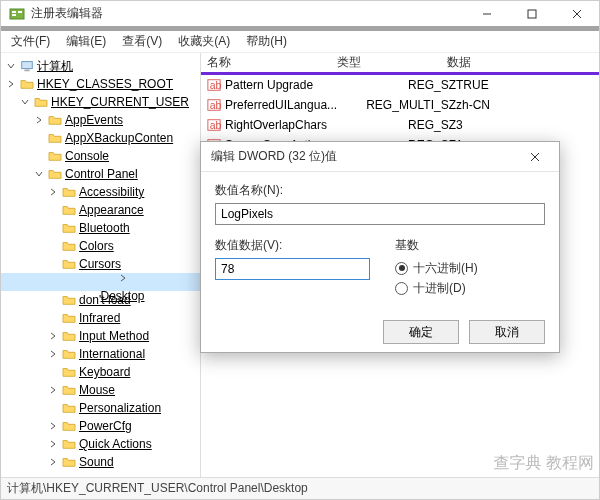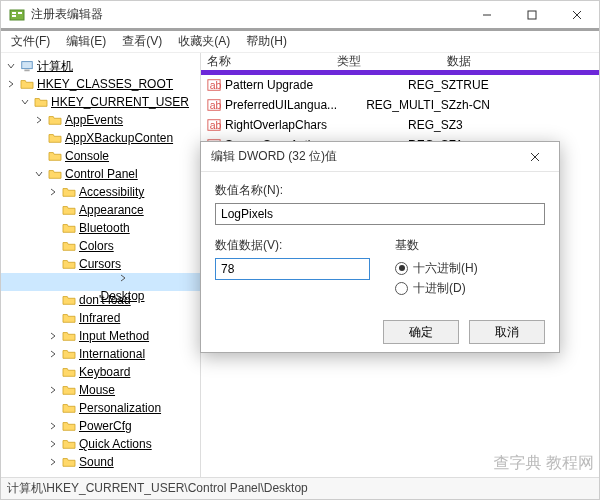--- a/index.html
+++ b/index.html
@@ -1,33 +1,33 @@
 <!DOCTYPE html>
 <html><head>
 <meta charset="utf-8">
 <style>
 * { margin:0; padding:0; box-sizing:border-box; font-family:"Microsoft YaHei","Segoe UI",sans-serif; font-size:12px; }
 body { background:#fff; width:600px; height:500px; overflow:hidden; position:relative; }
 .window { width:600px; height:500px; border:1px solid #ccc; display:flex; flex-direction:column; background:#fff; }
-.titlebar { height:30px; display:flex; align-items:center; padding:0 0 0 8px; border-bottom:3px solid #a3a3a3; }
+.titlebar { height:30px; display:flex; align-items:center; padding:0 0 0 8px; border-bottom:5px solid #a3a3a3; }
 .titlebar .app-icon { width:16px; height:16px; margin-right:6px; }
 .titlebar .title { flex:1; color:#333; }
 .win-btns { display:flex; }
 .win-btn { width:45px; height:30px; display:flex; align-items:center; justify-content:center; color:#555; }
 .menubar { height:22px; display:flex; align-items:center; padding:0 4px; gap:4px; color:#333; border-bottom:1px solid #eee; }
 .menubar span { padding:2px 6px; }
 .body { flex:1; display:flex; overflow:hidden; }
 .tree { width:200px; border-right:1px solid #ddd; overflow:auto; padding:4px 0; background:#fff; }
 .tree-row { display:flex; align-items:center; height:18px; padding-left:4px; white-space:nowrap; gap:3px;text-decoration:underline; }
 .tree-row.selected { background:#cce8ff; }
 .exp { width:12px; height:12px; display:inline-flex; align-items:center; justify-content:center; color:#666; }
 .folder-icon { width:14px; height:12px; }
 .computer-icon { width:14px; height:14px; }
 .right { flex:1; display:flex; flex-direction:column; overflow:hidden; }
-.cols { display:flex; height:22px; align-items:center; border-bottom:5px solid #6d28d9; padding-left:6px; color:#333; }
+.cols { display:flex; height:22px; align-items:center; border-bottom:3px solid #6d28d9; padding-left:6px; color:#333; }
 .cols span:nth-child(1){ width:130px; }
 .cols span:nth-child(2){ width:110px; }
 .cols span:nth-child(3){ flex:1; }
 .rows { flex:1; overflow:auto; }
 .row { display:flex; height:20px; align-items:center; padding-left:6px; }
 .row .cell1 { width:139px; display:flex; align-items:center; gap:4px; overflow:hidden; text-overflow:ellipsis; white-space:nowrap; }
 .row .cell2 { width:110px; white-space:nowrap;text-align:right; }
 .row .cell3 { flex:1; white-space:nowrap; }
 .value-icon { width:14px; height:14px; flex-shrink:0; }
 .row.highlight .cell1 { outline:2px solid #d11; outline-offset:-1px; }

